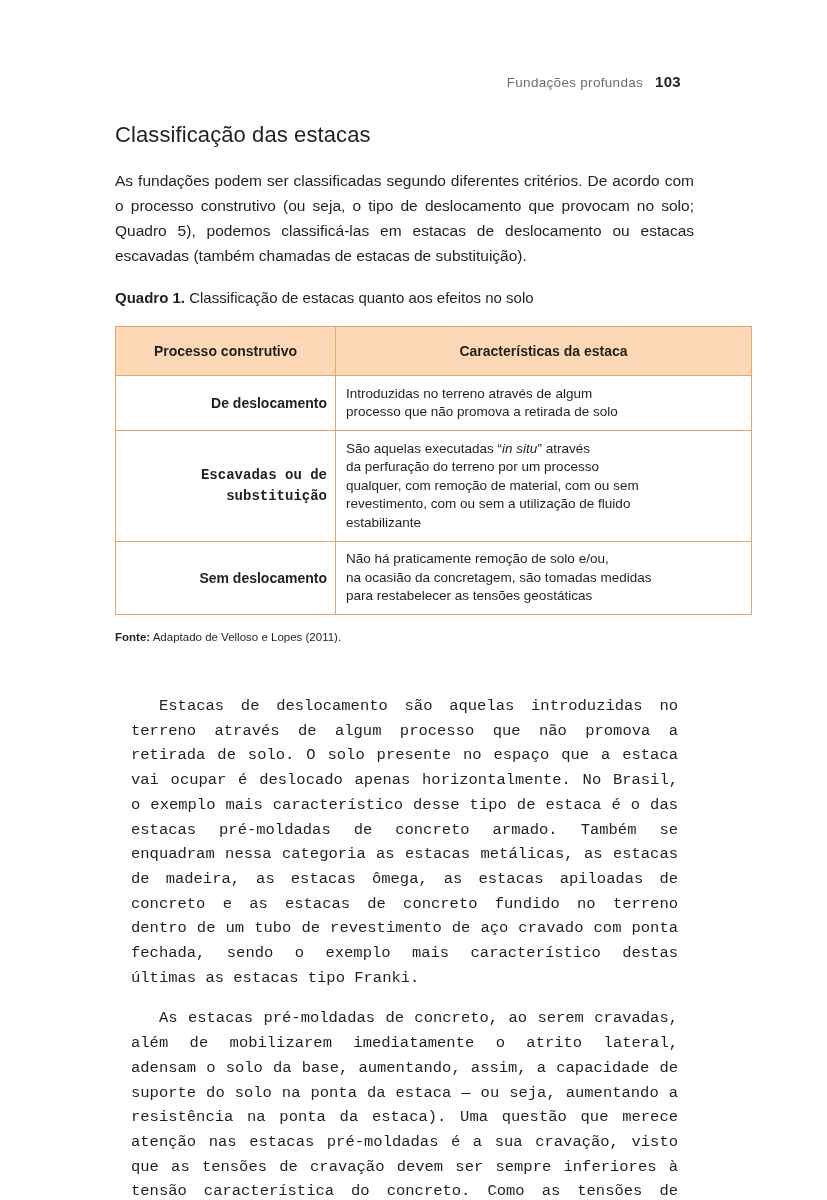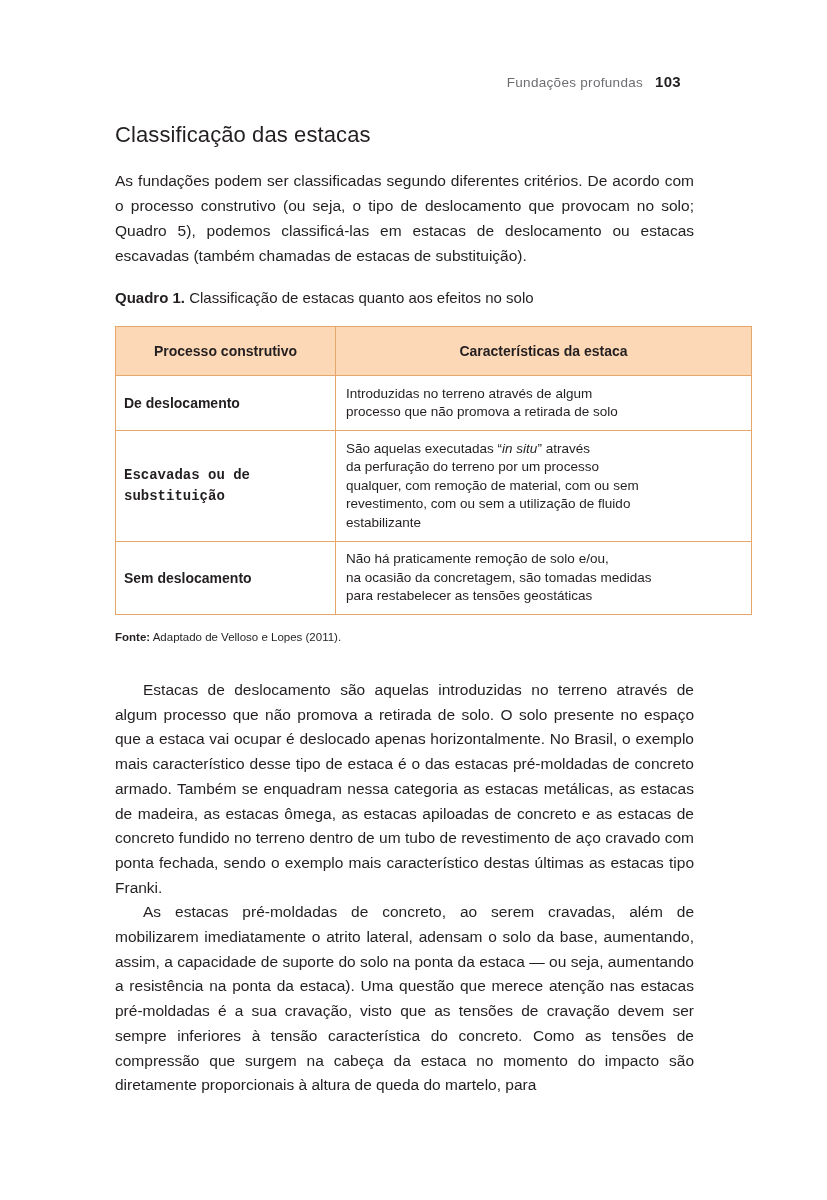--- a/index.html
+++ b/index.html
@@ -70,21 +70,21 @@
     }
     table.quadro th {
       background: #fcd8b6;
       font-weight: bold;
       height: 46px;
       text-align: center;
       font-size: 14px;
     }
     table.quadro td.proc {
       width: 203px;
-      text-align: left;
+      text-align: right;
       font-weight: bold;
       font-size: 14px;
       padding: 0 8px;
       line-height: 21px;
     }
     table.quadro td.desc {
       padding: 7px 10px;
       line-height: 18.5px;
     }
     table.quadro td.desc .line { display: block; }
@@ -96,22 +96,23 @@
     }
     .fonte b { font-weight: bold; text-align: center; }
     .body-text {
       top: 678px;
       font-size: 15.5px;
       line-height: 24.7px;
       text-align: justify;
       margin: 0;
     }
     .body-text p {
-      margin: 0;
+      margin: 16px;
       text-indent: 28px;
+      font-family: Liberation Mono, monospace;
     }
   </style>
 </head>
 <body>
 
 <div class="running-header">
   <span>Fundações profundas</span><span class="page-num">103</span>
 </div>
 
 <h2 class="section-title">Classificação das estacas</h2>

